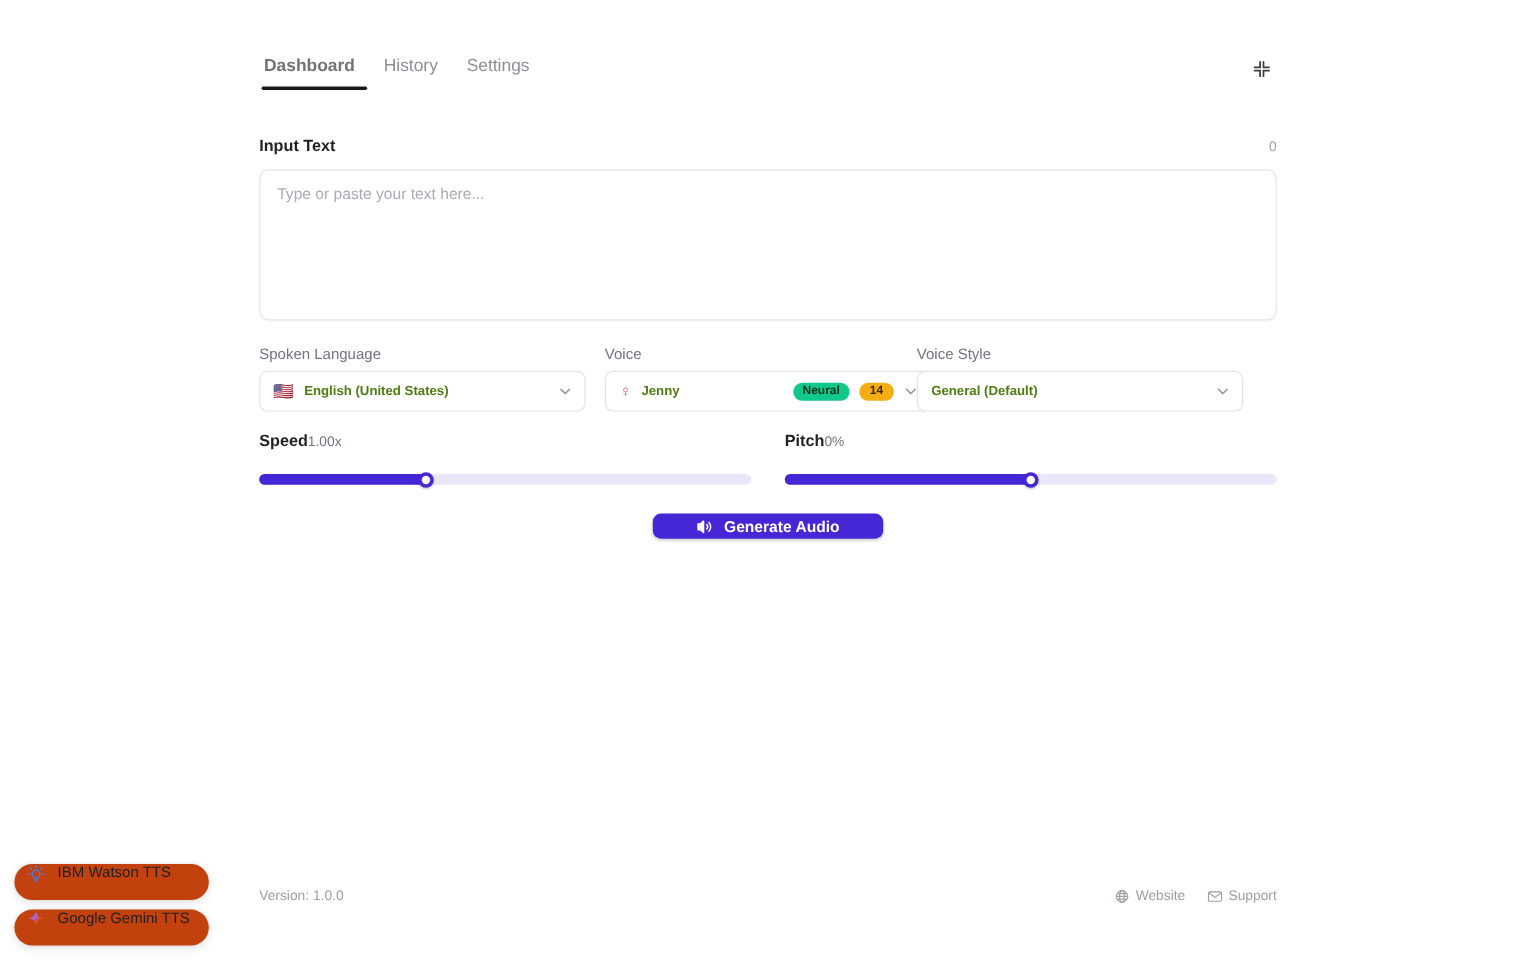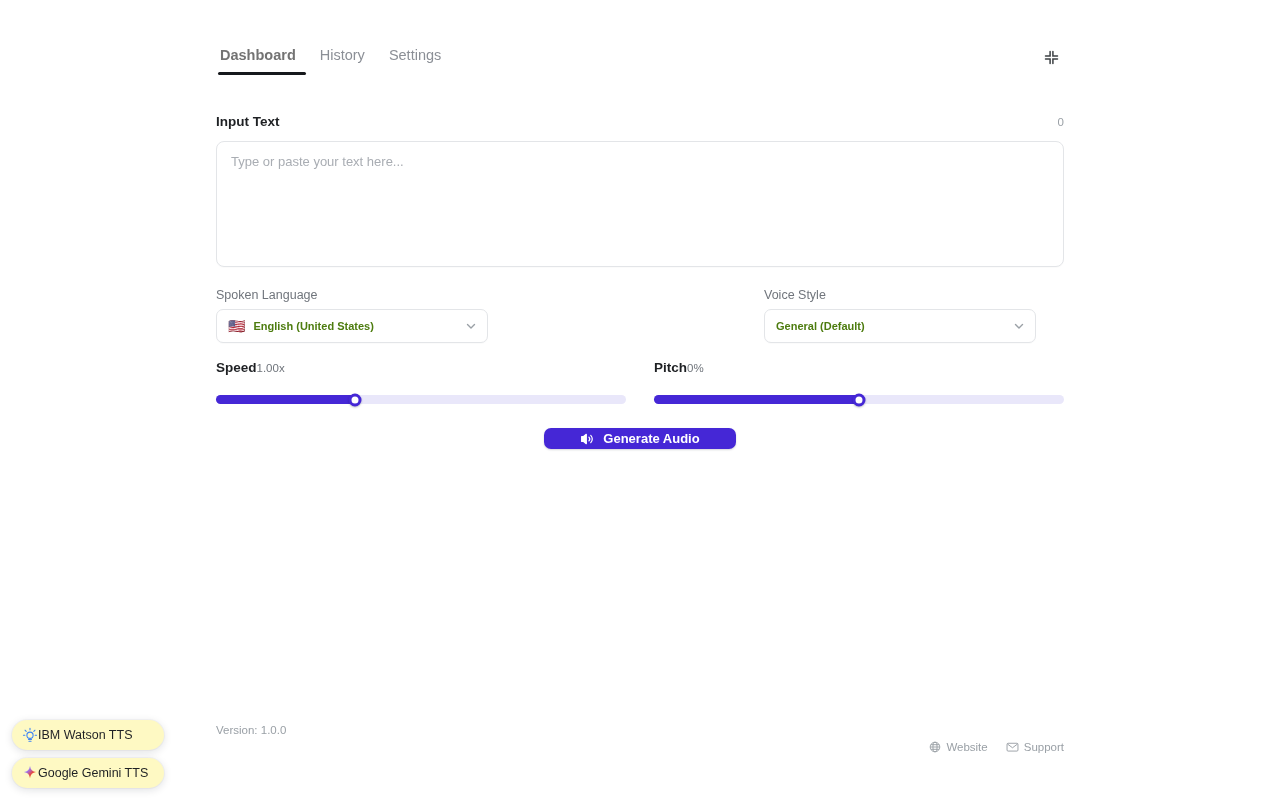--- a/index.html
+++ b/index.html
@@ -103,35 +103,35 @@
   .gen-btn {
     position: absolute; left: 544px; top: 428px; width: 192px; height: 21px;
     background: #4527d6; color: #fff; border: 0; border-radius: 7px;
     display: flex; align-items: center; justify-content: center; gap: 9px;
     font-family: inherit; font-size: 13px; font-weight: 600; cursor: pointer;
     box-shadow: 0 1px 2px rgba(16,24,40,.18);
   }
 
   
   .footer-left {
-    position: absolute; left: 216px; top: 724px; font-size: 11.5px; color: #9aa0a6;
+    position: absolute; left: 216px; top: 741px; font-size: 11.5px; color: #9aa0a6;
   }
   .footer-right {
     position: absolute; right: 216px; top: 741px; display: flex; align-items: center; gap: 18px;
   }
   .footer-link {
     display: flex; align-items: center; gap: 5px; font-size: 11.5px;
     color: #9aa0a6; cursor: pointer; text-decoration: none;
   }
 
   
   .toasts { position: absolute; left: 12px; bottom: 12px; display: flex; flex-direction: column; gap: 8px; }
   .toast {
-    display: flex; align-items: center; height: 30px;
-    background: #fef9c3; border-radius: 16px; padding: 0 16px 0 10px;
+    display: flex; align-items: flex-start; gap: 10px; height: 30px;
+    background: #c2410c; border-radius: 16px; padding: 0 16px 0 10px;
     box-shadow: 0 2px 8px rgba(16,24,40,.13), 0 0 0 1px rgba(16,24,40,.03);
     font-size: 12.5px; color: #1f2124; cursor: pointer; white-space: nowrap;
   }
   .toast .t-label { font-weight: 500; }
 </style>
 </head>
 <body>
 
 <div class="app">
 
@@ -167,20 +167,34 @@
         <span class="flag">🇺🇸</span>
         <span class="sel-text">English (United States)</span>
         <span class="chev">
           <svg width="12" height="12" viewBox="0 0 12 12" fill="none" stroke="#9aa0a6" stroke-width="1.4" stroke-linecap="round" stroke-linejoin="round">
             <path d="M2.5 4.5 6 8l3.5-3.5"></path>
           </svg>
         </span>
       </div>
     </div>
 
+    <div class="sel-col c2">
+      <span class="sel-label">Voice</span>
+      <div class="select">
+        <span class="gender-icon">♀</span>
+        <span class="sel-text">Jenny</span>
+        <span class="badge neural">Neural</span>
+        <span class="badge num">14</span>
+        <span class="chev">
+          <svg width="12" height="12" viewBox="0 0 12 12" fill="none" stroke="#9aa0a6" stroke-width="1.4" stroke-linecap="round" stroke-linejoin="round">
+            <path d="M2.5 4.5 6 8l3.5-3.5"></path>
+          </svg>
+        </span>
+      </div>
+    </div>
 
     <div class="sel-col c3">
       <span class="sel-label">Voice Style</span>
       <div class="select">
         <span class="sel-text">General (Default)</span>
         <span class="chev">
           <svg width="12" height="12" viewBox="0 0 12 12" fill="none" stroke="#9aa0a6" stroke-width="1.4" stroke-linecap="round" stroke-linejoin="round">
             <path d="M2.5 4.5 6 8l3.5-3.5"></path>
           </svg>
         </span>

